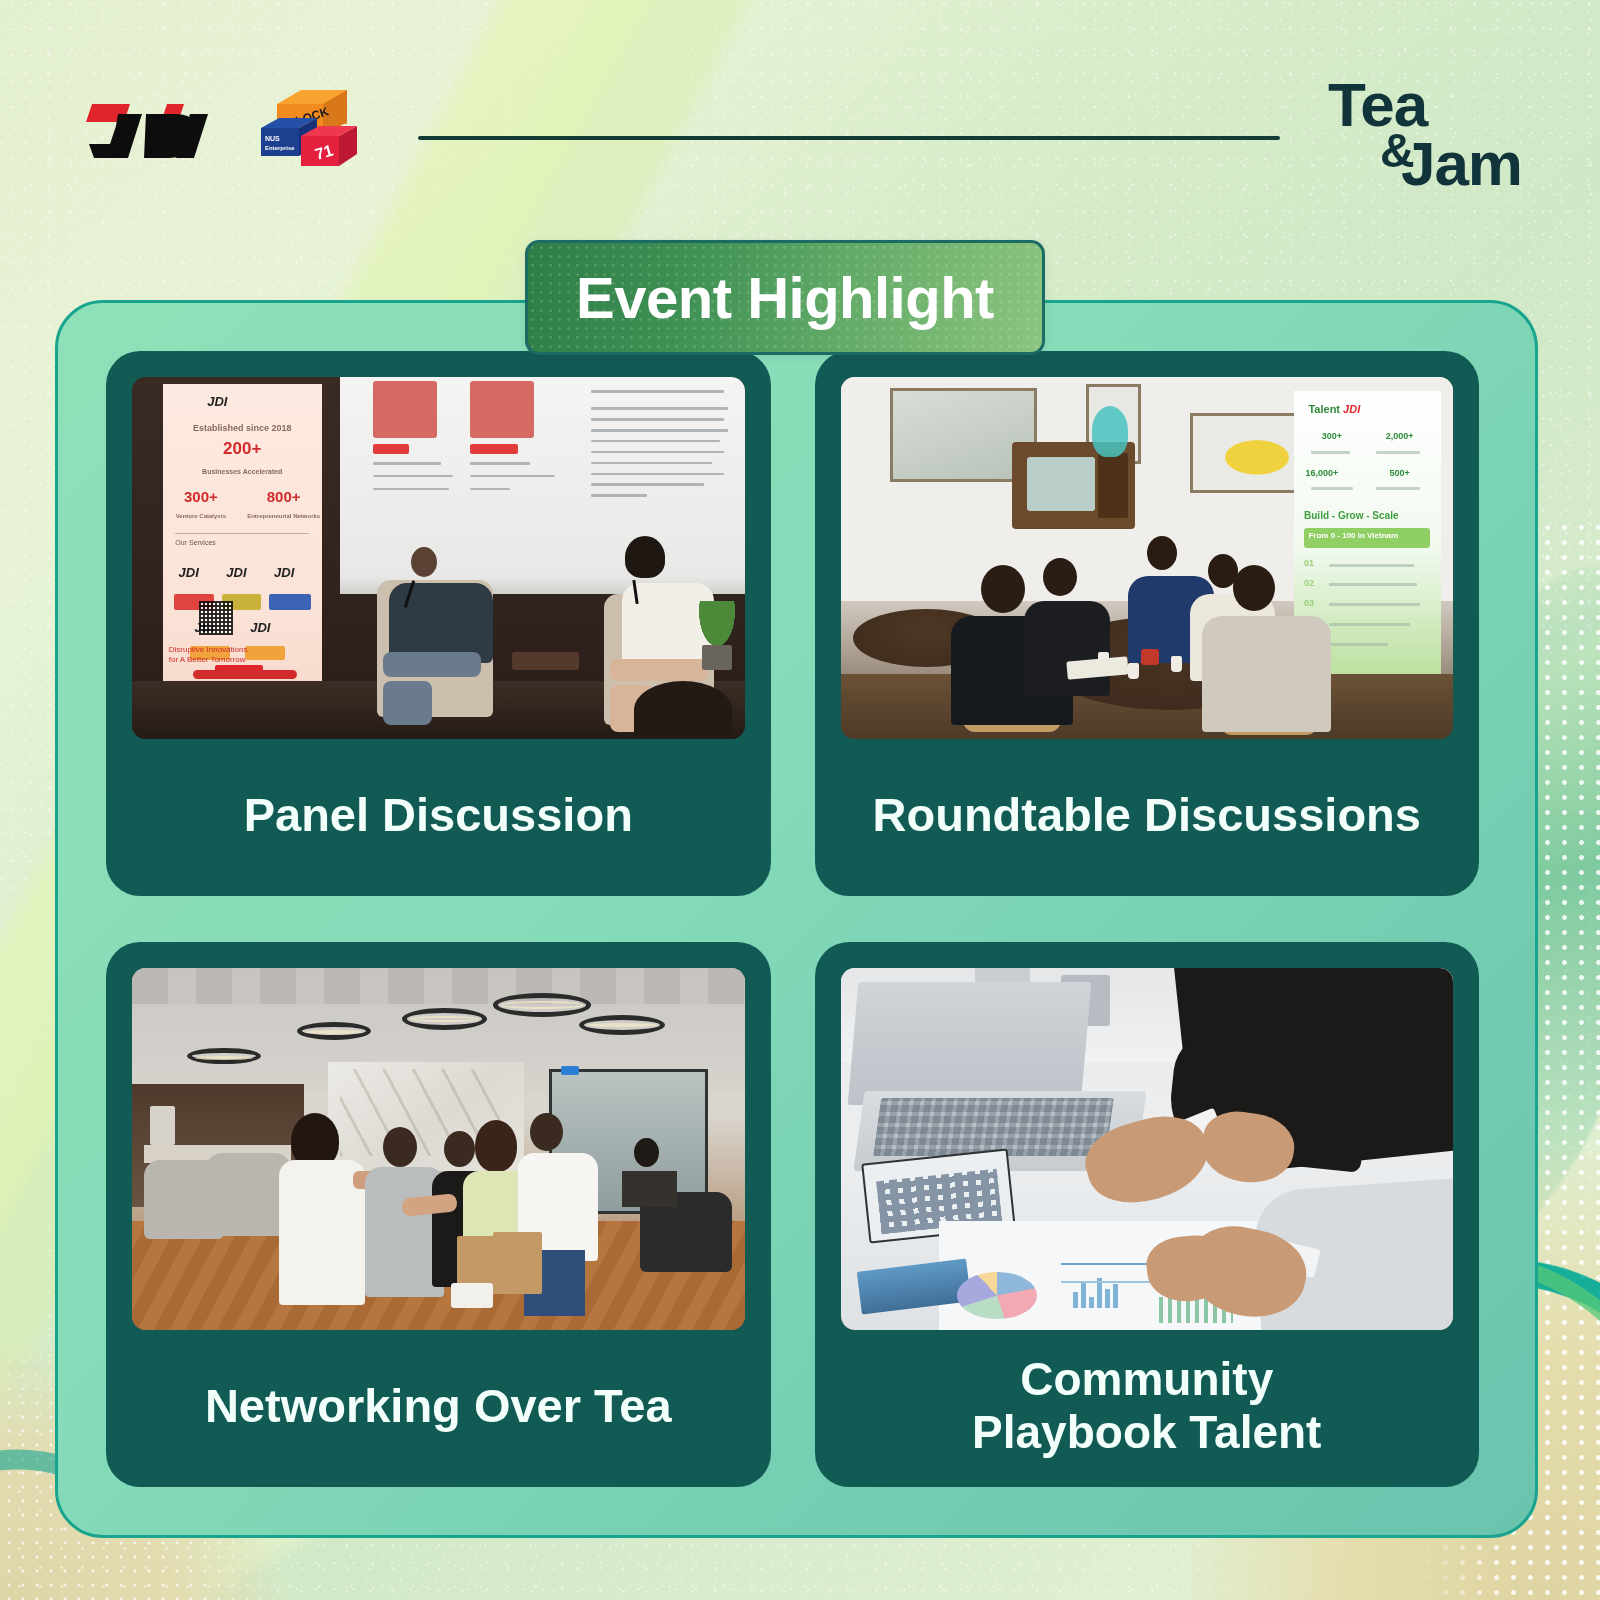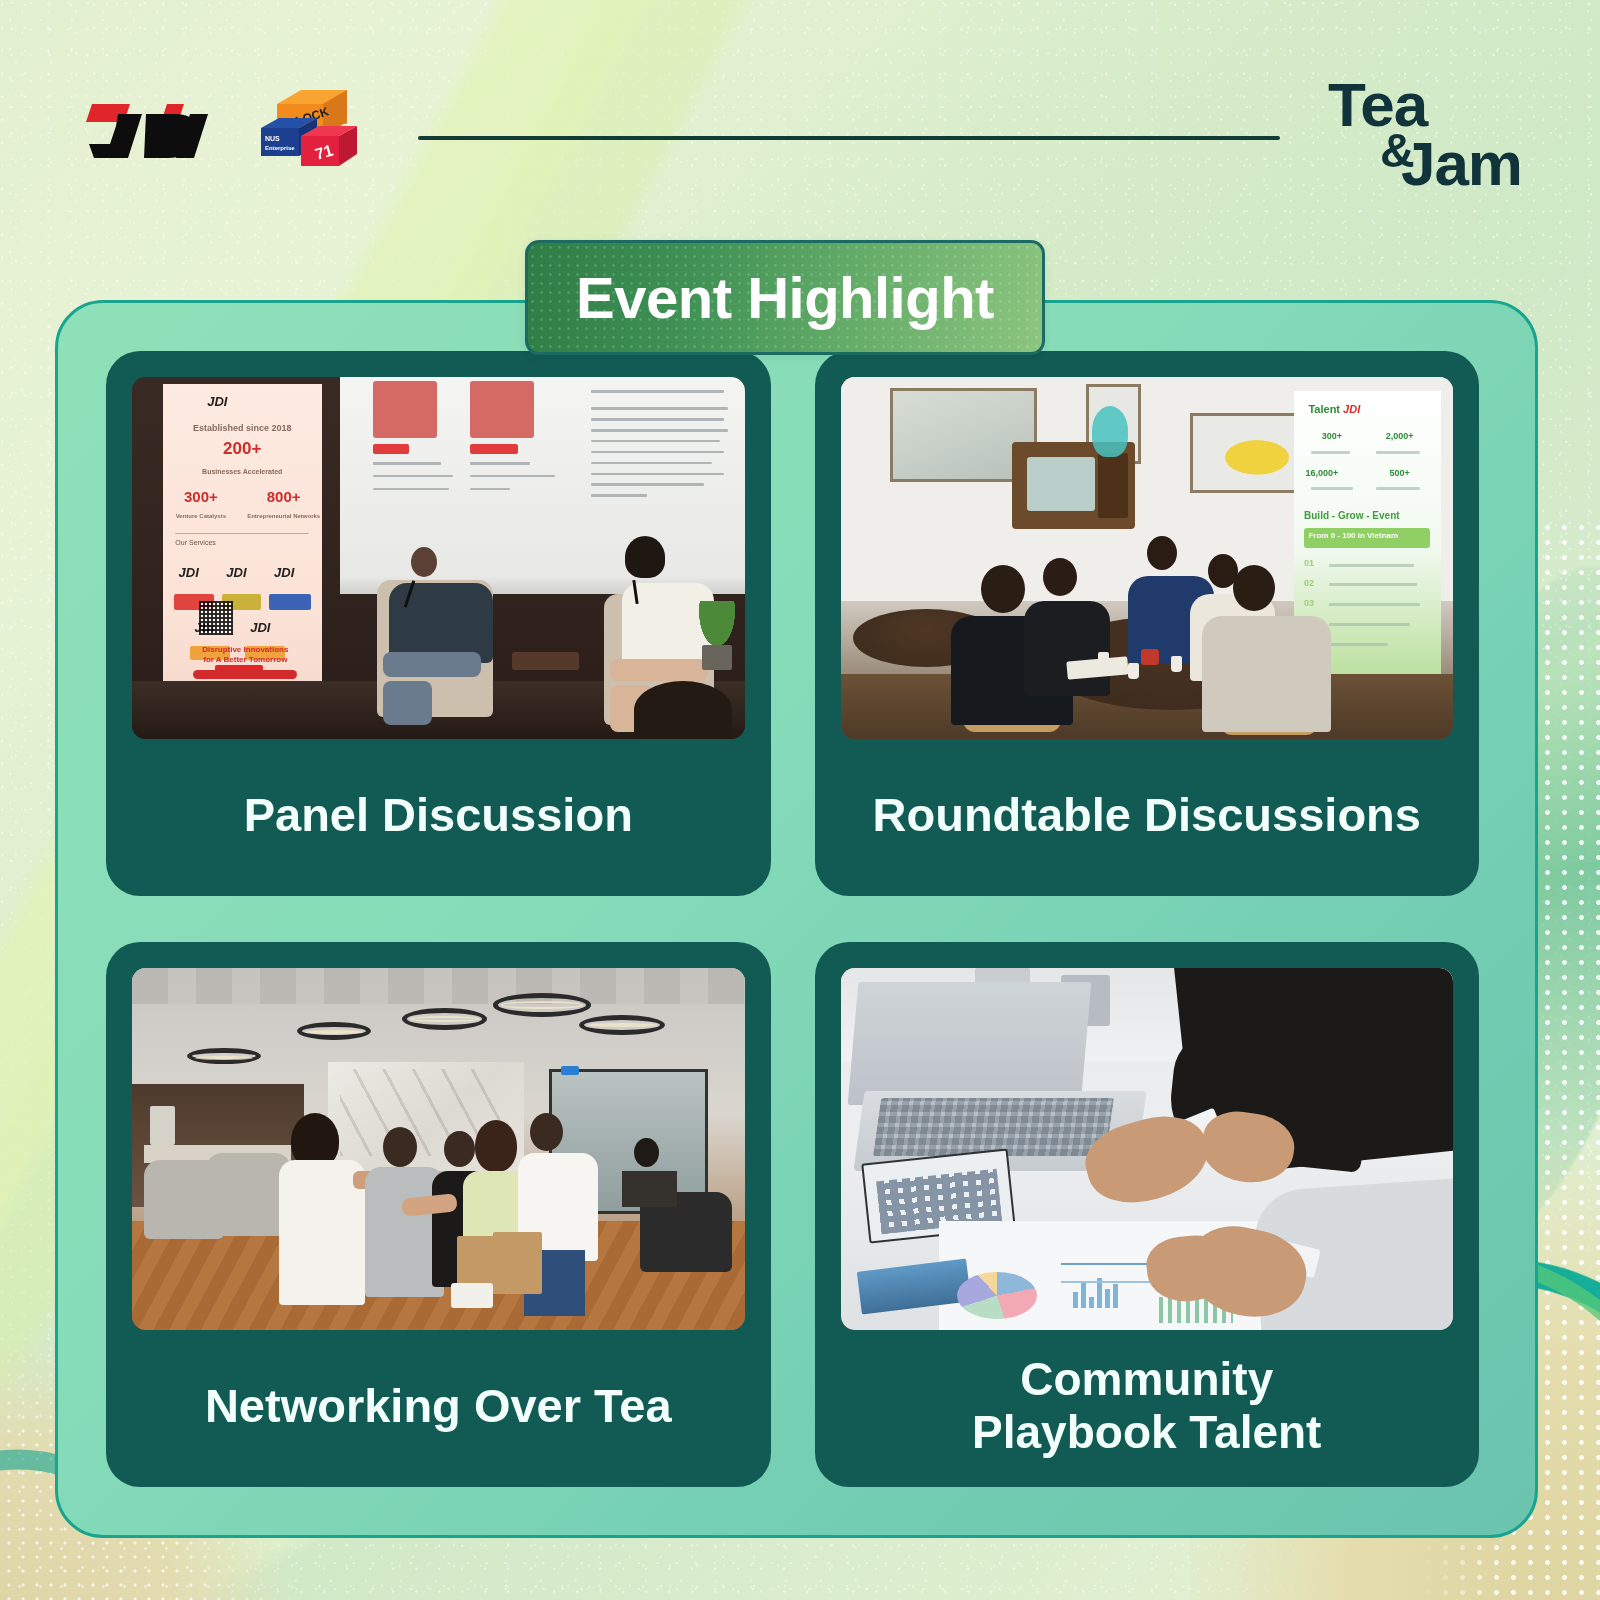--- a/index.html
+++ b/index.html
@@ -416,21 +416,21 @@
               <div class="b-jdi" style="left:20%;top:73%;font-size:13px;">JDI</div>
               <div class="b-jdi" style="left:55%;top:73%;font-size:13px;">JDI</div>
               <div class="b-chip" style="left:17%;top:81%;width:25%;height:4.5%;background:#f0a23c;"></div>
               <div class="b-chip" style="left:52%;top:81%;width:25%;height:4.5%;background:#f0a23c;"></div>
               <div class="b-chip" style="left:33%;top:87%;width:30%;height:4%;background:#e1262b;"></div>
               <div class="qr" style="left:30%;top:92%;width:10%;height:0%;"></div>
             </div>
 
             <div class="qr" style="left:11%;top:62%;width:34px;height:34px;opacity:.85;"></div>
 
-            <div style="position:absolute;left:6%;top:74%;width:25%;text-align:center;color:#d12b2b;font-size:8px;font-weight:bold;line-height:1.25;">Disruptive Innovations<br>for A Better Tomorrow</div>
+            <div style="position:absolute;left:6%;top:74%;width:25%;text-align:left;color:#d12b2b;font-size:8px;font-weight:normal;line-height:1.25;">Disruptive Innovations<br>for A Better Tomorrow</div>
             <div style="position:absolute;left:10%;top:81%;width:17%;height:9px;background:#d12b2b;border-radius:5px;"></div>
 
             <div style="position:absolute;left:0;bottom:0;right:0;height:16%;background:linear-gradient(180deg,#3c2e26,#241a15);"></div>
 
             <div class="chair" style="left:40%;top:56%;width:19%;height:38%;"></div>
             <div class="head" style="left:45.5%;top:47%;width:26px;height:30px;background:#5a4134;"></div>
             <div class="torso" style="left:42%;top:57%;width:17%;height:22%;background:#2f3b44;"></div>
             <div class="leg" style="left:41%;top:76%;width:16%;height:7%;background:#6b7b8e;"></div>
             <div class="leg" style="left:41%;top:84%;width:8%;height:12%;background:#6b7b8e;"></div>
             <div style="position:absolute;left:45%;top:56%;width:3px;height:28px;background:#111;transform:rotate(18deg);"></div>
@@ -473,21 +473,21 @@
             <div class="rollup">
               <div style="position:absolute;left:10%;top:4%;font-size:11px;font-weight:bold;color:#2e8b3a;">Talent <span style="color:#e1262b;font-style:italic;">JDI</span></div>
               <div style="position:absolute;left:8%;top:14%;width:36%;text-align:center;font-size:9px;font-weight:bold;color:#2e8b3a;">300+</div>
               <div class="ru-txt" style="left:12%;top:21%;width:26%;height:3px;"></div>
               <div style="position:absolute;left:52%;top:14%;width:40%;text-align:center;font-size:9px;font-weight:bold;color:#2e8b3a;">2,000+</div>
               <div class="ru-txt" style="left:56%;top:21%;width:30%;height:3px;"></div>
               <div style="position:absolute;left:8%;top:27%;width:38%;text-align:left;font-size:9px;font-weight:bold;color:#2e8b3a;">16,000+</div>
               <div class="ru-txt" style="left:12%;top:34%;width:28%;height:3px;"></div>
               <div style="position:absolute;left:52%;top:27%;width:40%;text-align:center;font-size:9px;font-weight:bold;color:#2e8b3a;">500+</div>
               <div class="ru-txt" style="left:56%;top:34%;width:30%;height:3px;"></div>
-              <div style="position:absolute;left:7%;top:42%;font-size:10px;font-weight:bold;color:#3f9d3f;">Build - Grow - Event</div>
+              <div style="position:absolute;left:7%;top:42%;font-size:10px;font-weight:bold;color:#3f9d3f;">Build - Grow - Scale</div>
               <div style="position:absolute;left:7%;top:48.5%;width:86%;height:7%;background:#8fcf63;border-radius:3px;"></div>
               <div style="position:absolute;left:10%;top:49.5%;font-size:8px;font-weight:bold;color:#ffffff;">From 0 - 100 in Vietnam</div>
               <div style="position:absolute;left:7%;top:59%;font-size:9px;font-weight:bold;color:#9ccf7a;">01</div>
               <div class="ru-txt" style="left:24%;top:61%;width:58%;height:3px;"></div>
               <div style="position:absolute;left:7%;top:66%;font-size:9px;font-weight:bold;color:#9ccf7a;">02</div>
               <div class="ru-txt" style="left:24%;top:68%;width:60%;height:3px;"></div>
               <div style="position:absolute;left:7%;top:73%;font-size:9px;font-weight:bold;color:#9ccf7a;">03</div>
               <div class="ru-txt" style="left:24%;top:75%;width:62%;height:3px;"></div>
               <div style="position:absolute;left:7%;top:80%;font-size:9px;font-weight:bold;color:#9ccf7a;">04</div>
               <div class="ru-txt" style="left:24%;top:82%;width:55%;height:3px;"></div>

